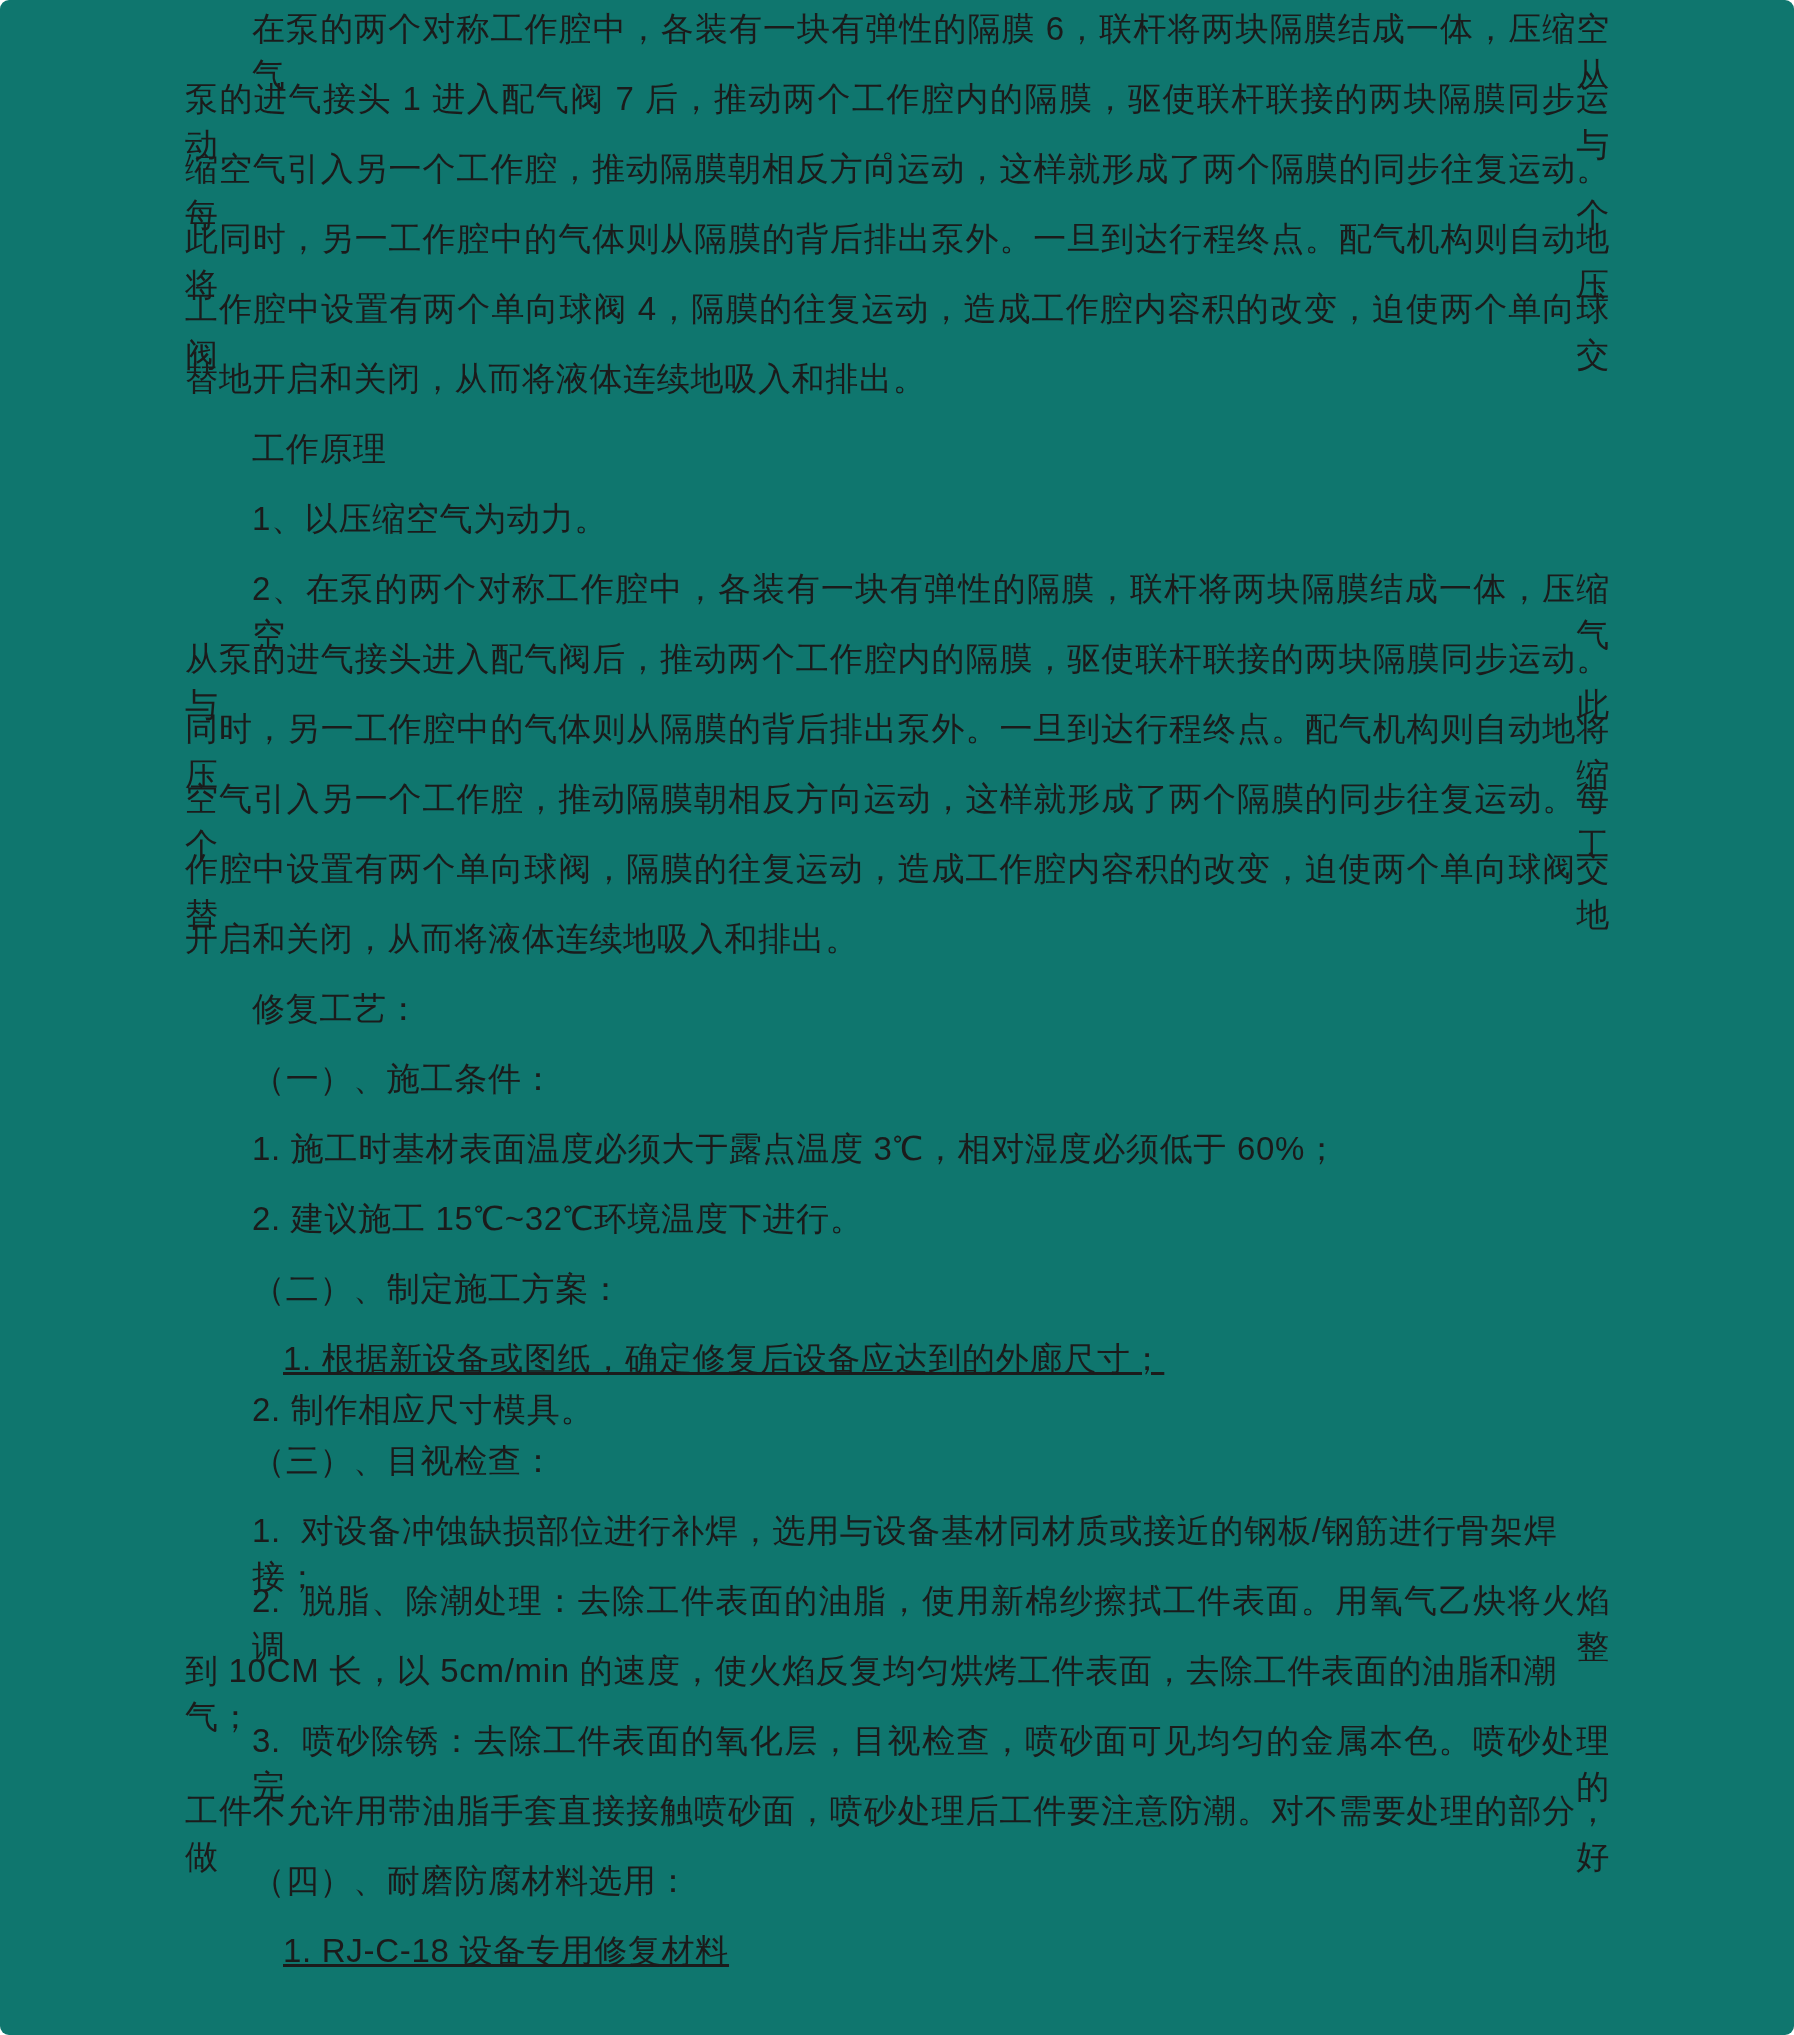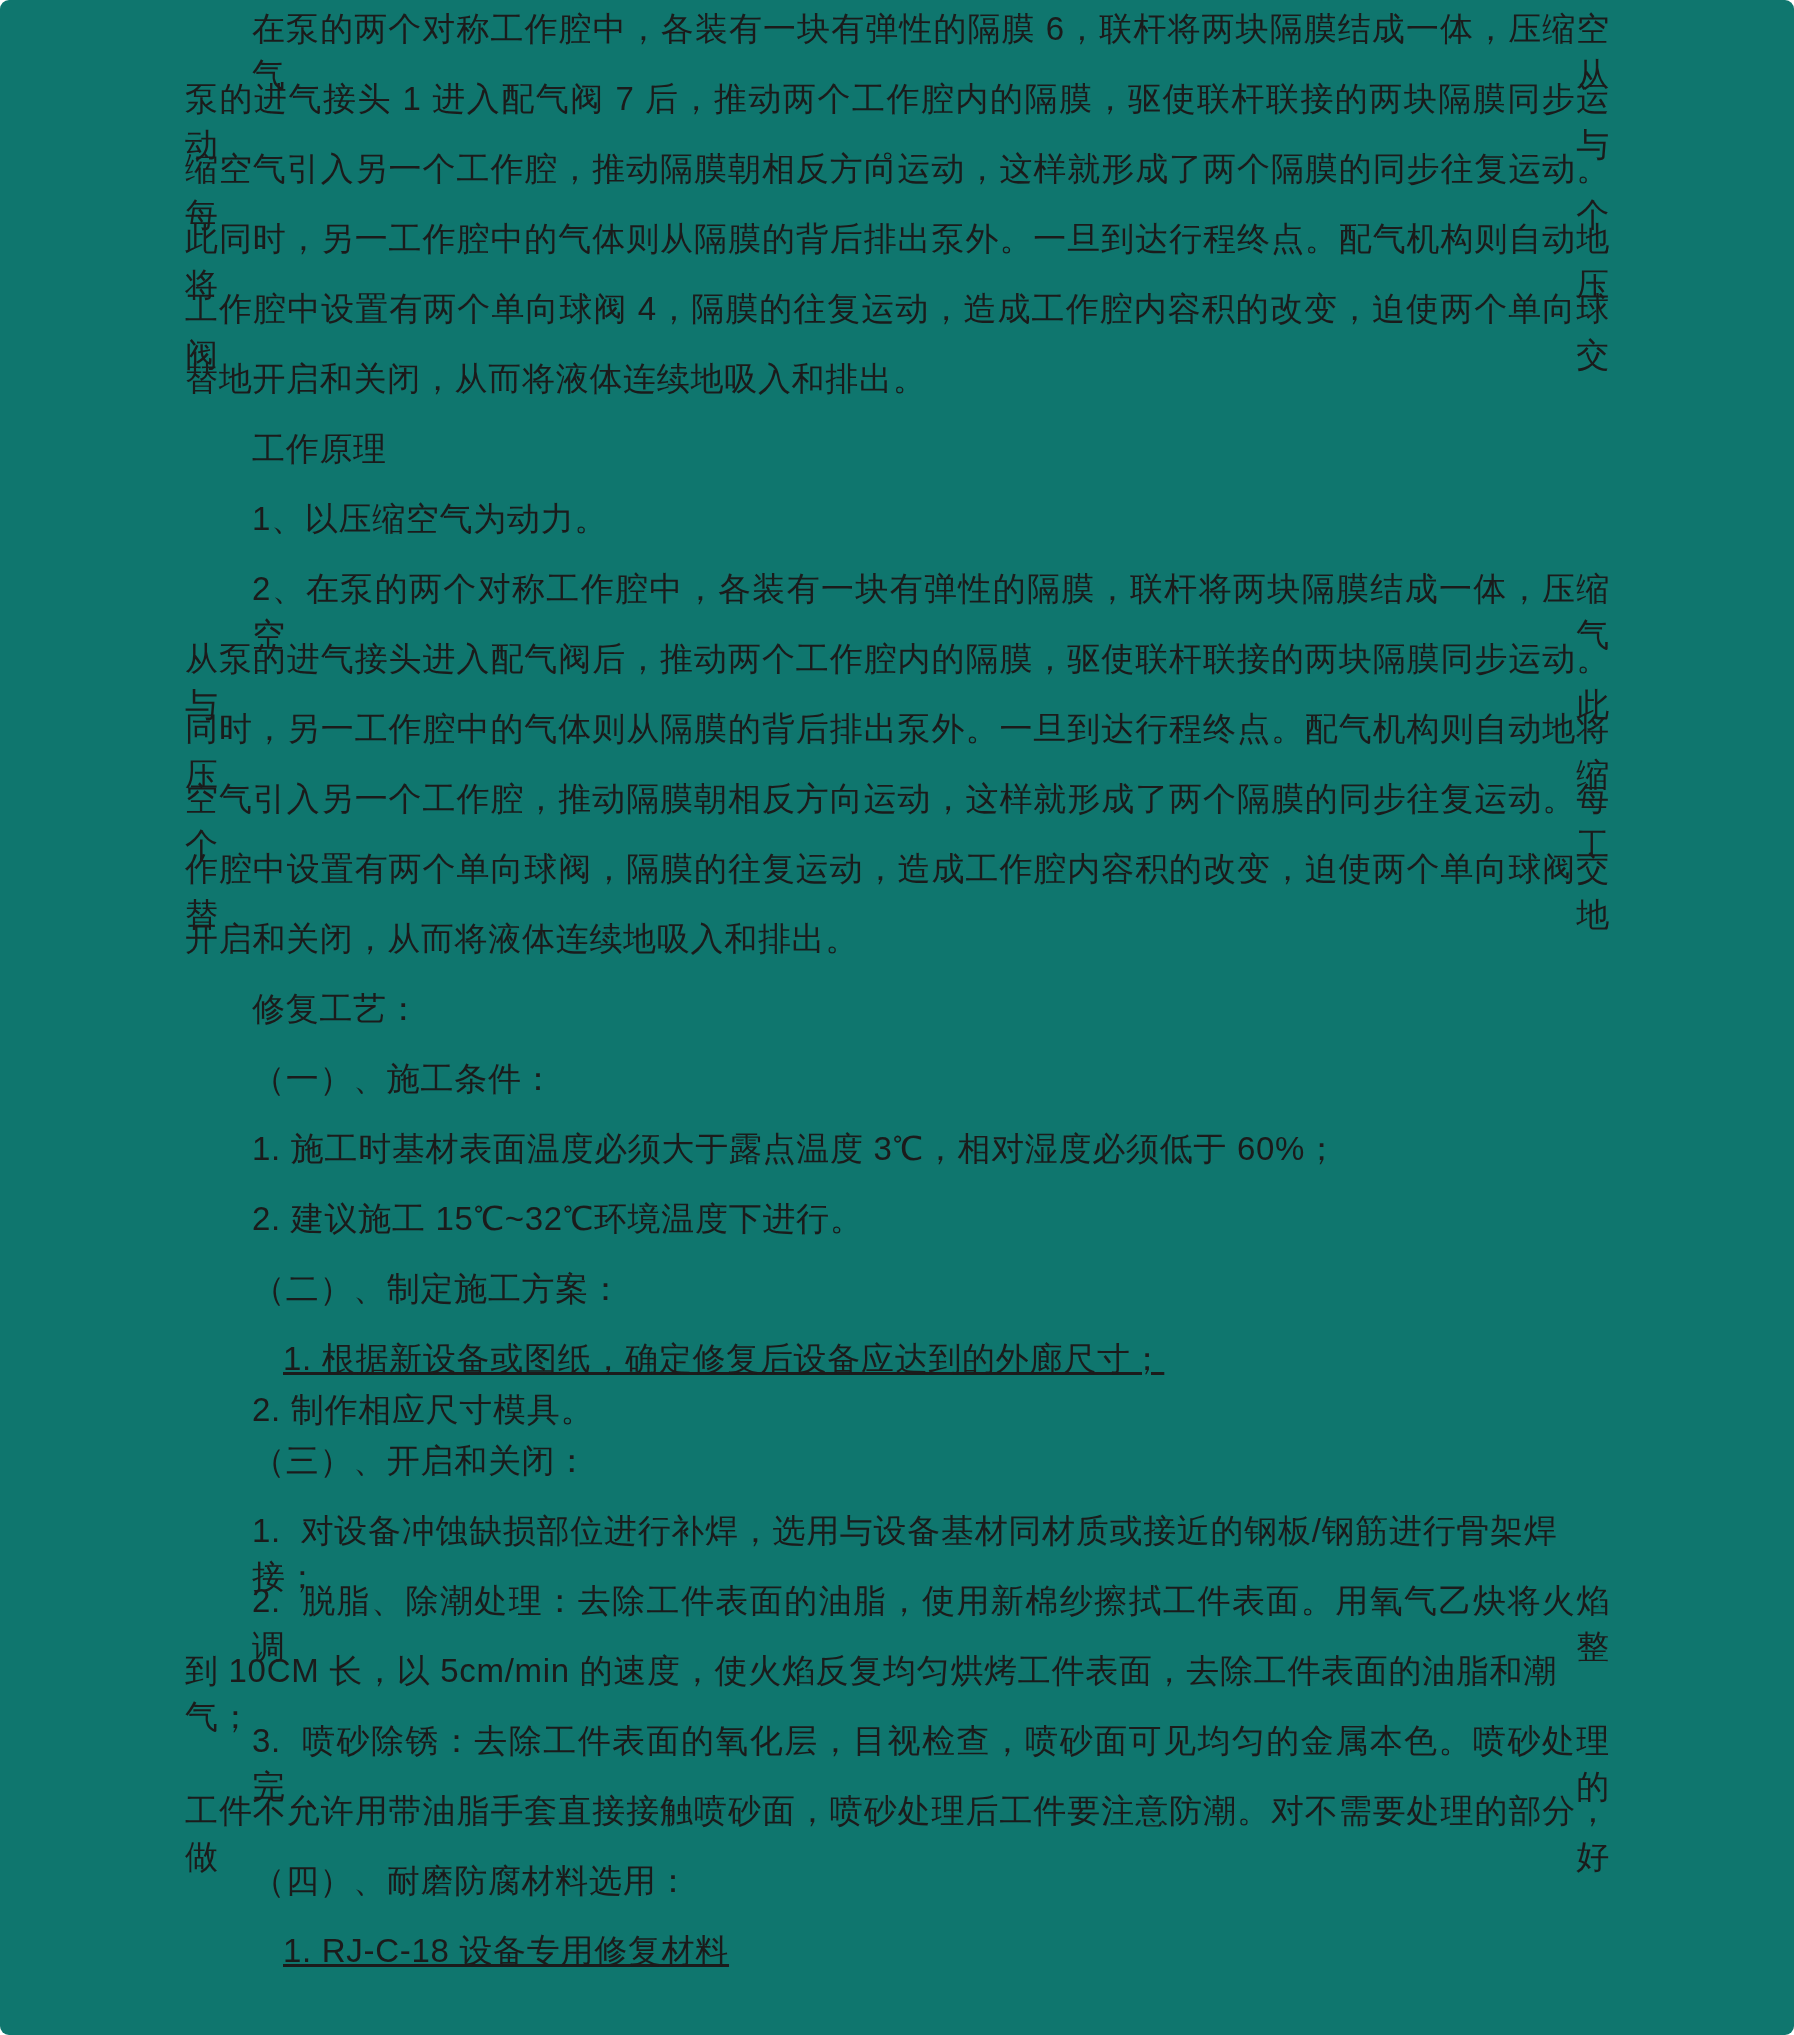--- a/index.html
+++ b/index.html
@@ -49,21 +49,21 @@
       <div class="line justify">空气引入另一个工作腔，推动隔膜朝相反方向运动，这样就形成了两个隔膜的同步往复运动。每个工</div>
       <div class="line justify">作腔中设置有两个单向球阀，隔膜的往复运动，造成工作腔内容积的改变，迫使两个单向球阀交替地</div>
       <div class="line">开启和关闭，从而将液体连续地吸入和排出。</div>
       <div class="line ind2">修复工艺：</div>
       <div class="line ind2">（一）、施工条件：</div>
       <div class="line ind2">1. 施工时基材表面温度必须大于露点温度 3℃，相对湿度必须低于 60%；</div>
       <div class="line ind2">2. 建议施工 15℃~32℃环境温度下进行。</div>
       <div class="line ind2">（二）、制定施工方案：</div>
       <div class="line ind3 tight">1. 根据新设备或图纸，确定修复后设备应达到的外廊尺寸；</div>
       <div class="line ind2 tight">2. 制作相应尺寸模具。</div>
-      <div class="line ind2">（三）、开启和关闭：</div>
+      <div class="line ind2">（三）、目视检查：</div>
       <div class="line ind2">1.  对设备冲蚀缺损部位进行补焊，选用与设备基材同材质或接近的钢板/钢筋进行骨架焊接；</div>
       <div class="line ind2 justify">2.  脱脂、除潮处理：去除工件表面的油脂，使用新棉纱擦拭工件表面。用氧气乙炔将火焰调整</div>
       <div class="line">到 10CM 长，以 5cm/min 的速度，使火焰反复均匀烘烤工件表面，去除工件表面的油脂和潮气；</div>
       <div class="line ind2 justify">3.  喷砂除锈：去除工件表面的氧化层，目视检查，喷砂面可见均匀的金属本色。喷砂处理完的</div>
       <div class="line justify">工件不允许用带油脂手套直接接触喷砂面，喷砂处理后工件要注意防潮。对不需要处理的部分，做好</div>
       <div class="line ind2">（四）、耐磨防腐材料选用：</div>
       <div class="line ind3">1. RJ-C-18 设备专用修复材料</div>
     </div>
 </div>
 

